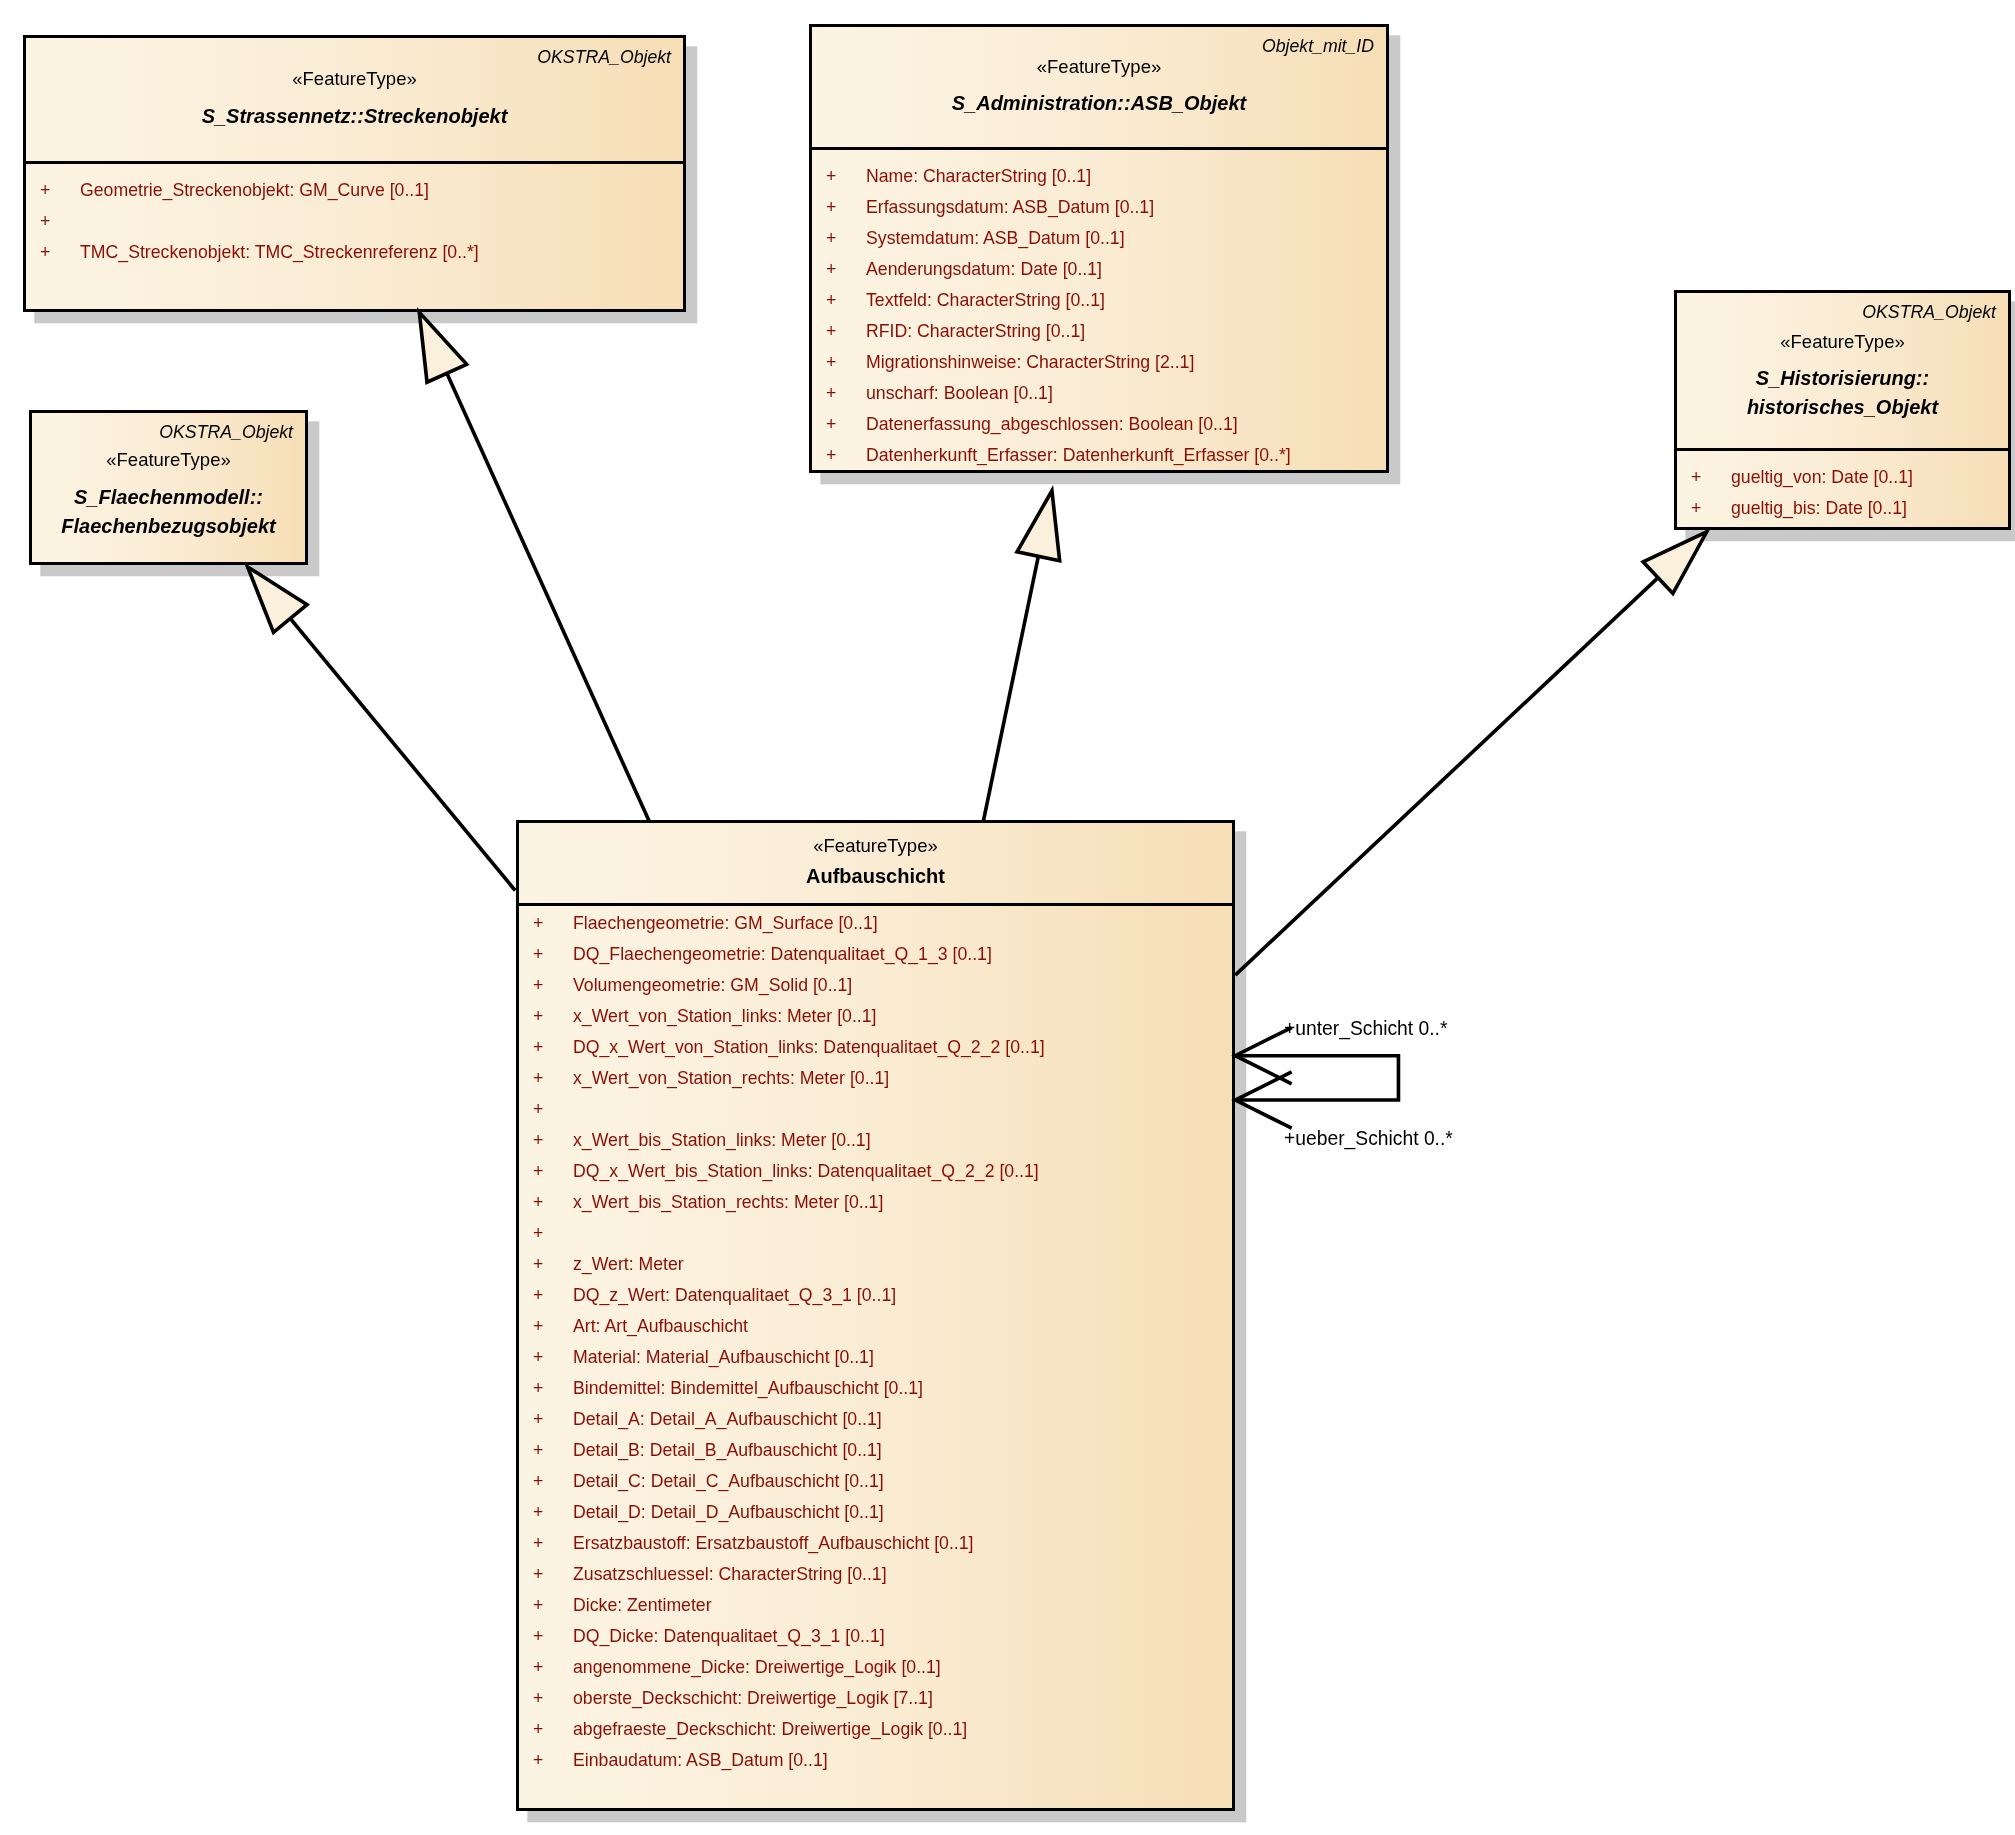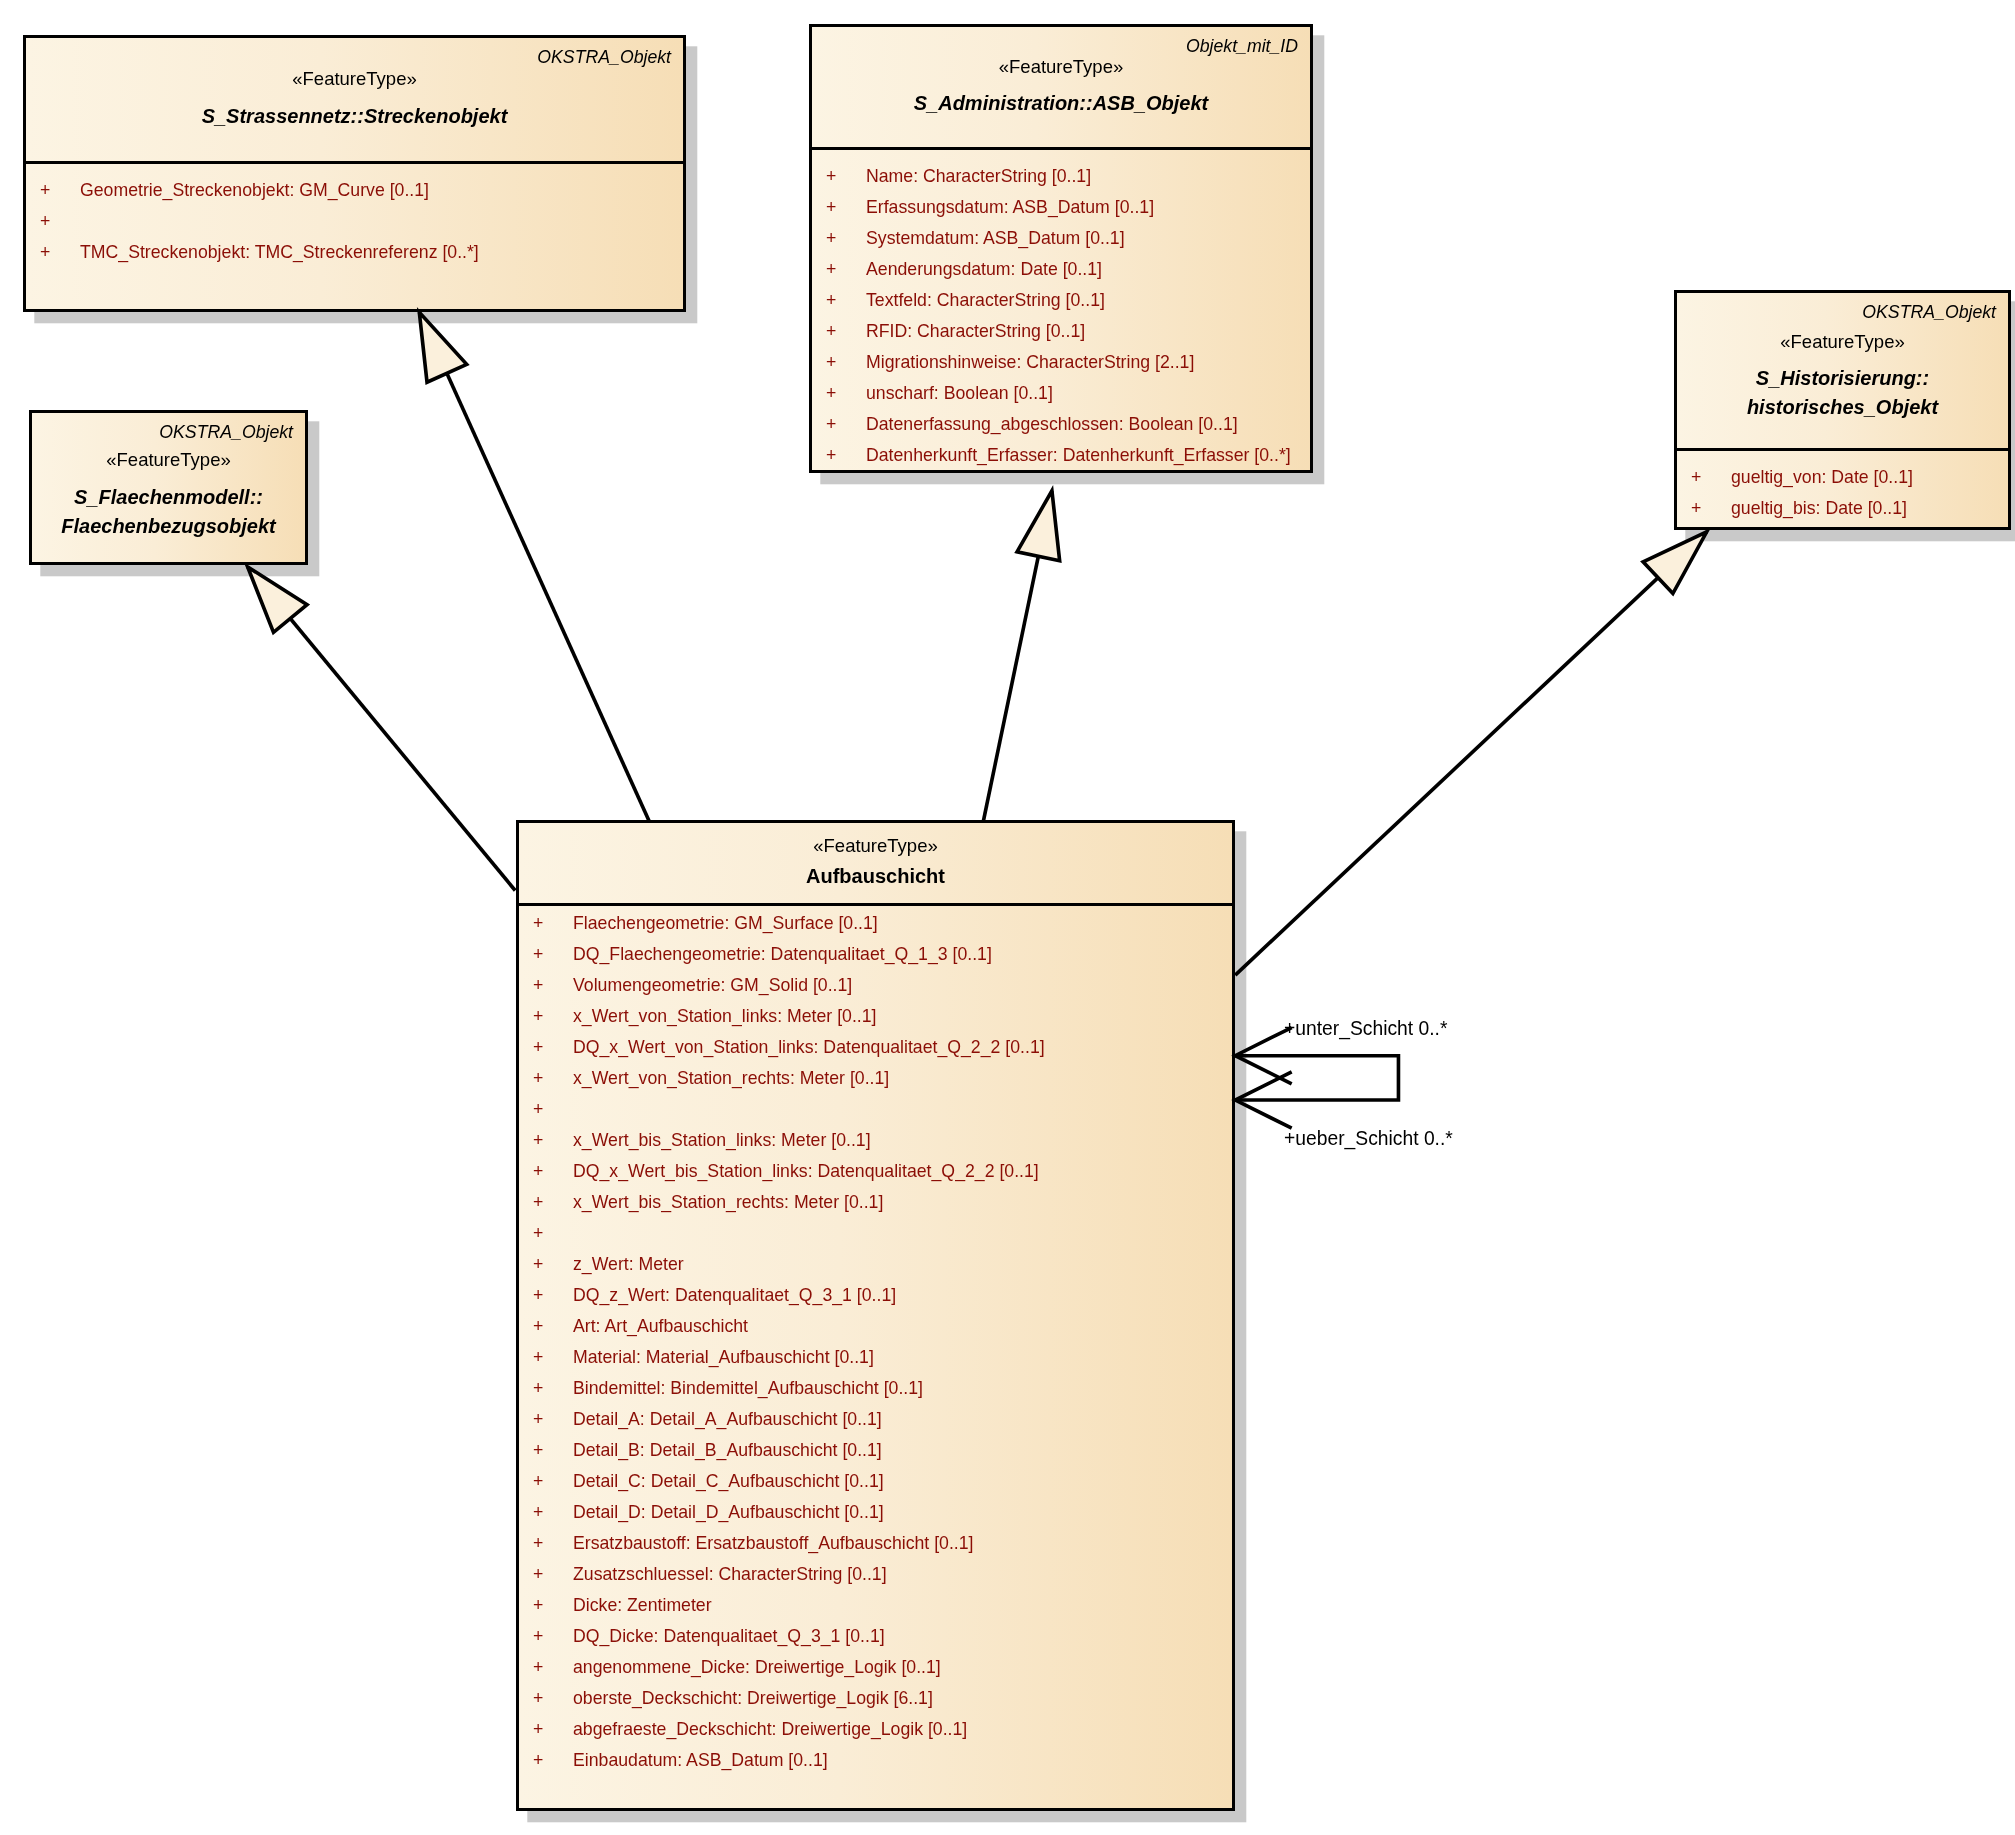--- a/index.html
+++ b/index.html
@@ -73,21 +73,21 @@
         <div class="attr-row">
         <span class="attr-v">+</span>
       </div>
         <div class="attr-row">
         <span class="attr-v">+</span>
         <span class="attr-text">TMC_Streckenobjekt: TMC_Streckenreferenz [0..*]</span>
       </div>
       </div>
   </div>
 
-  <div class="uml-class" style="left:809px;top:24px;width:504px;height:449px;">
+  <div class="uml-class" style="left:809px;top:24px;width:580px;height:449px;">
     <div class="class-header with-divider" style="height:123px;">
       <div class="corner-label">Objekt_mit_ID</div>
       <div class="stereotype">«FeatureType»</div>
       <div class="class-name">
           <div>S_Administration::ASB_Objekt</div>
         </div>
     </div>
     <div class="attr-section pad-top-30">
 
     <div class="attr-row">
@@ -268,21 +268,21 @@
         <div class="attr-row">
         <span class="attr-v">+</span>
         <span class="attr-text">DQ_Dicke: Datenqualitaet_Q_3_1 [0..1]</span>
       </div>
         <div class="attr-row">
         <span class="attr-v">+</span>
         <span class="attr-text">angenommene_Dicke: Dreiwertige_Logik [0..1]</span>
       </div>
         <div class="attr-row">
         <span class="attr-v">+</span>
-        <span class="attr-text">oberste_Deckschicht: Dreiwertige_Logik [6..1]</span>
+        <span class="attr-text">oberste_Deckschicht: Dreiwertige_Logik [7..1]</span>
       </div>
         <div class="attr-row">
         <span class="attr-v">+</span>
         <span class="attr-text">abgefraeste_Deckschicht: Dreiwertige_Logik [0..1]</span>
       </div>
         <div class="attr-row">
         <span class="attr-v">+</span>
         <span class="attr-text">Einbaudatum: ASB_Datum [0..1]</span>
       </div>
       </div>

